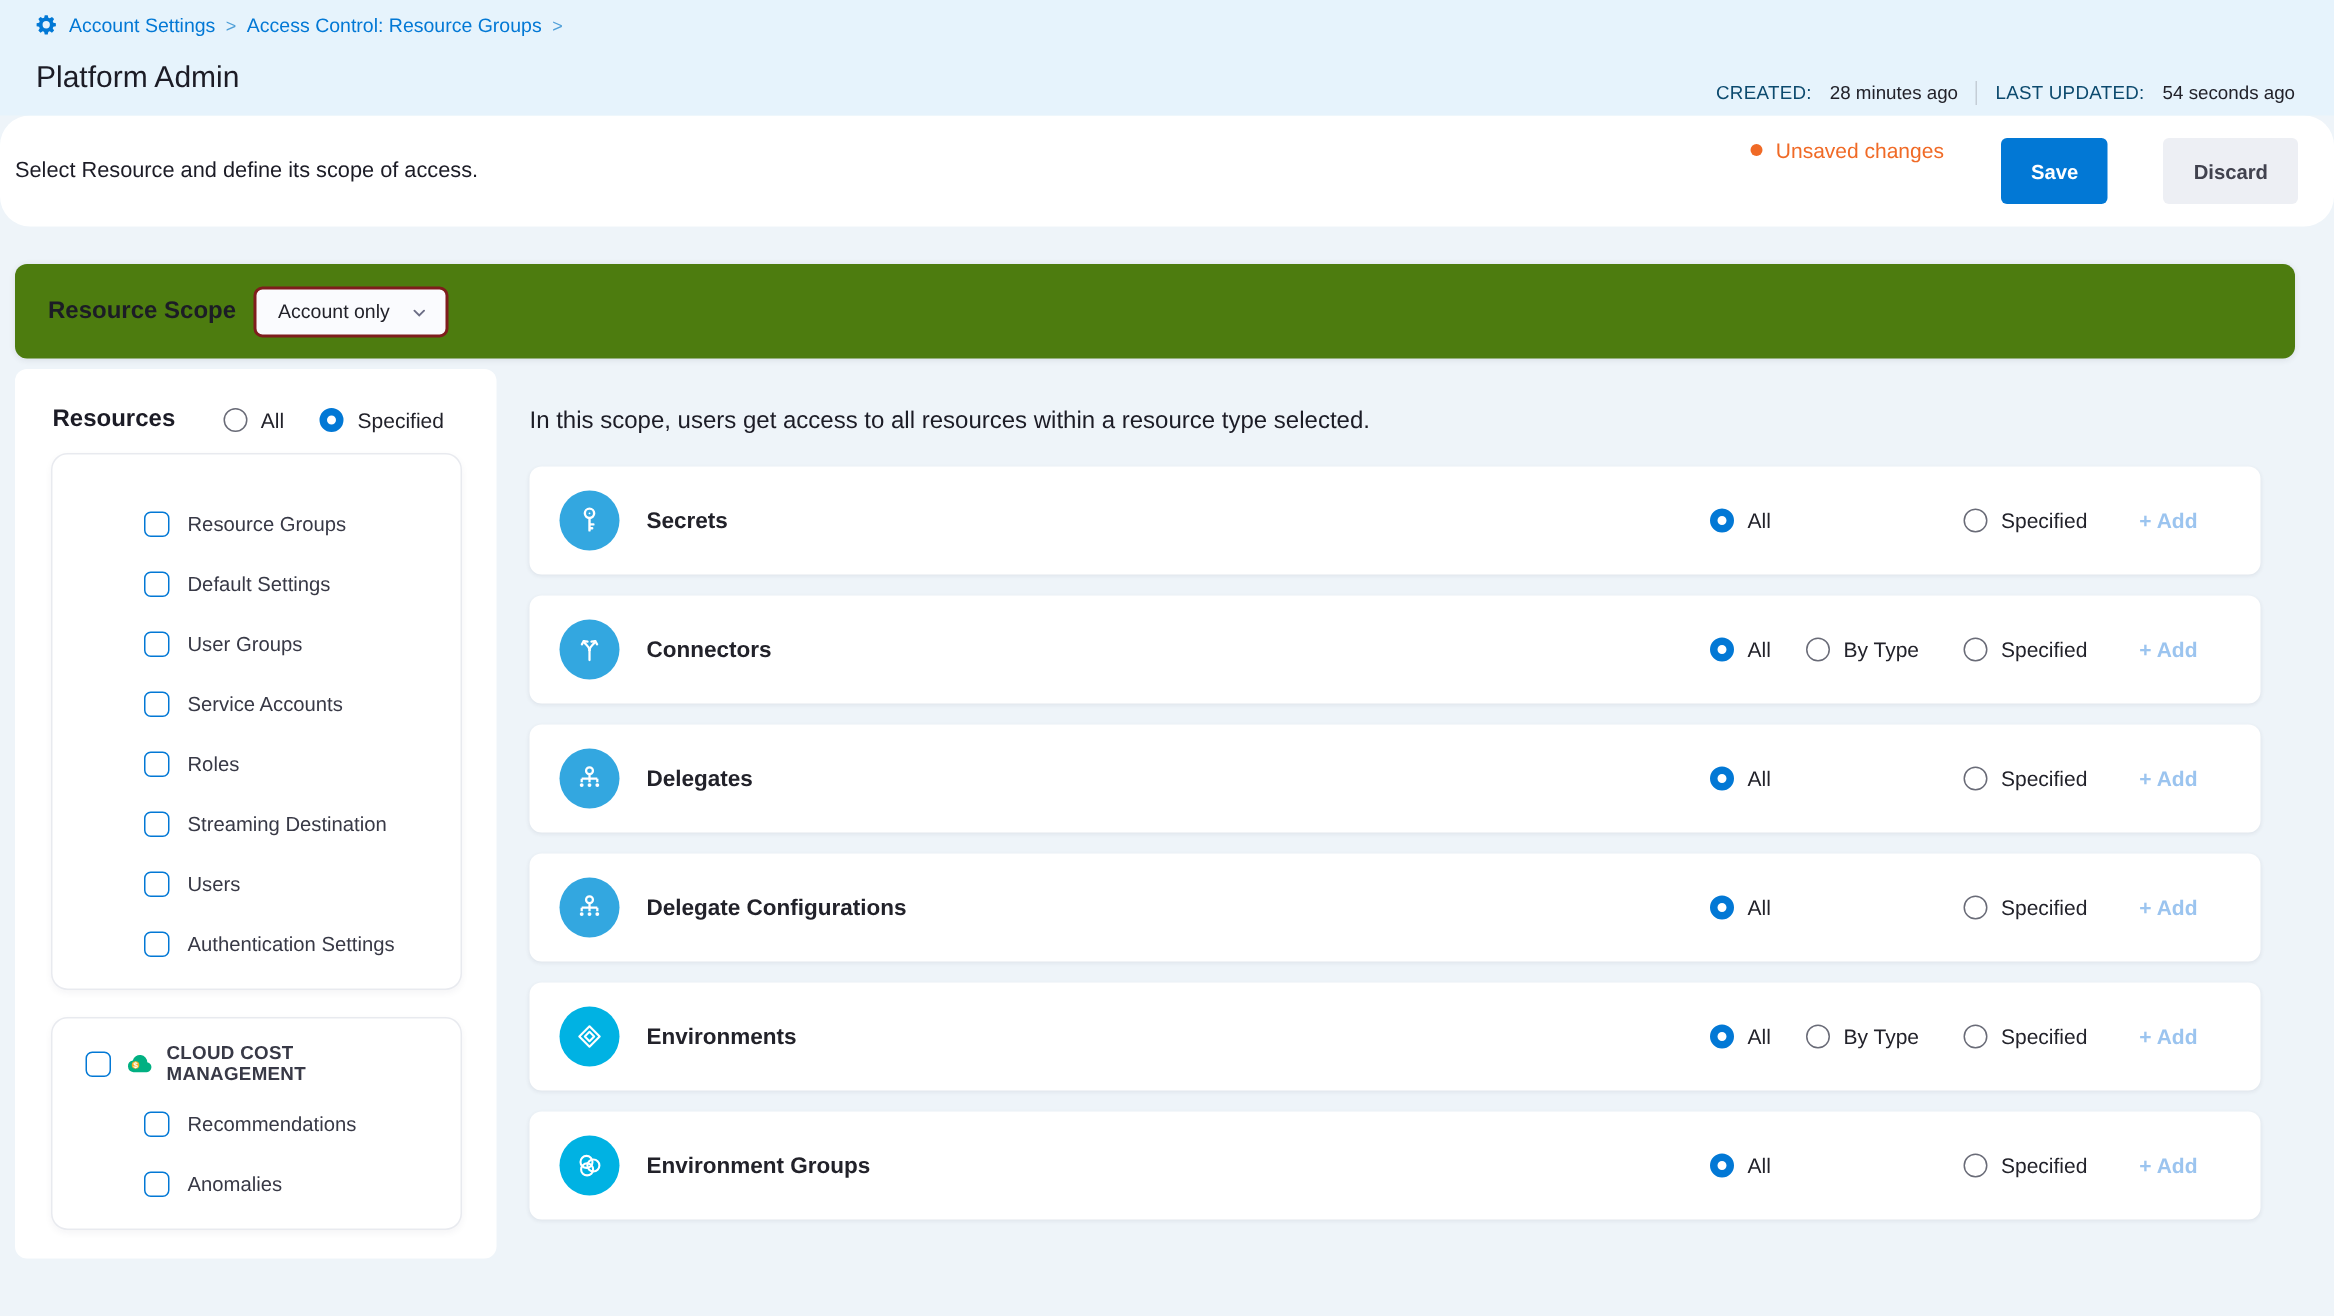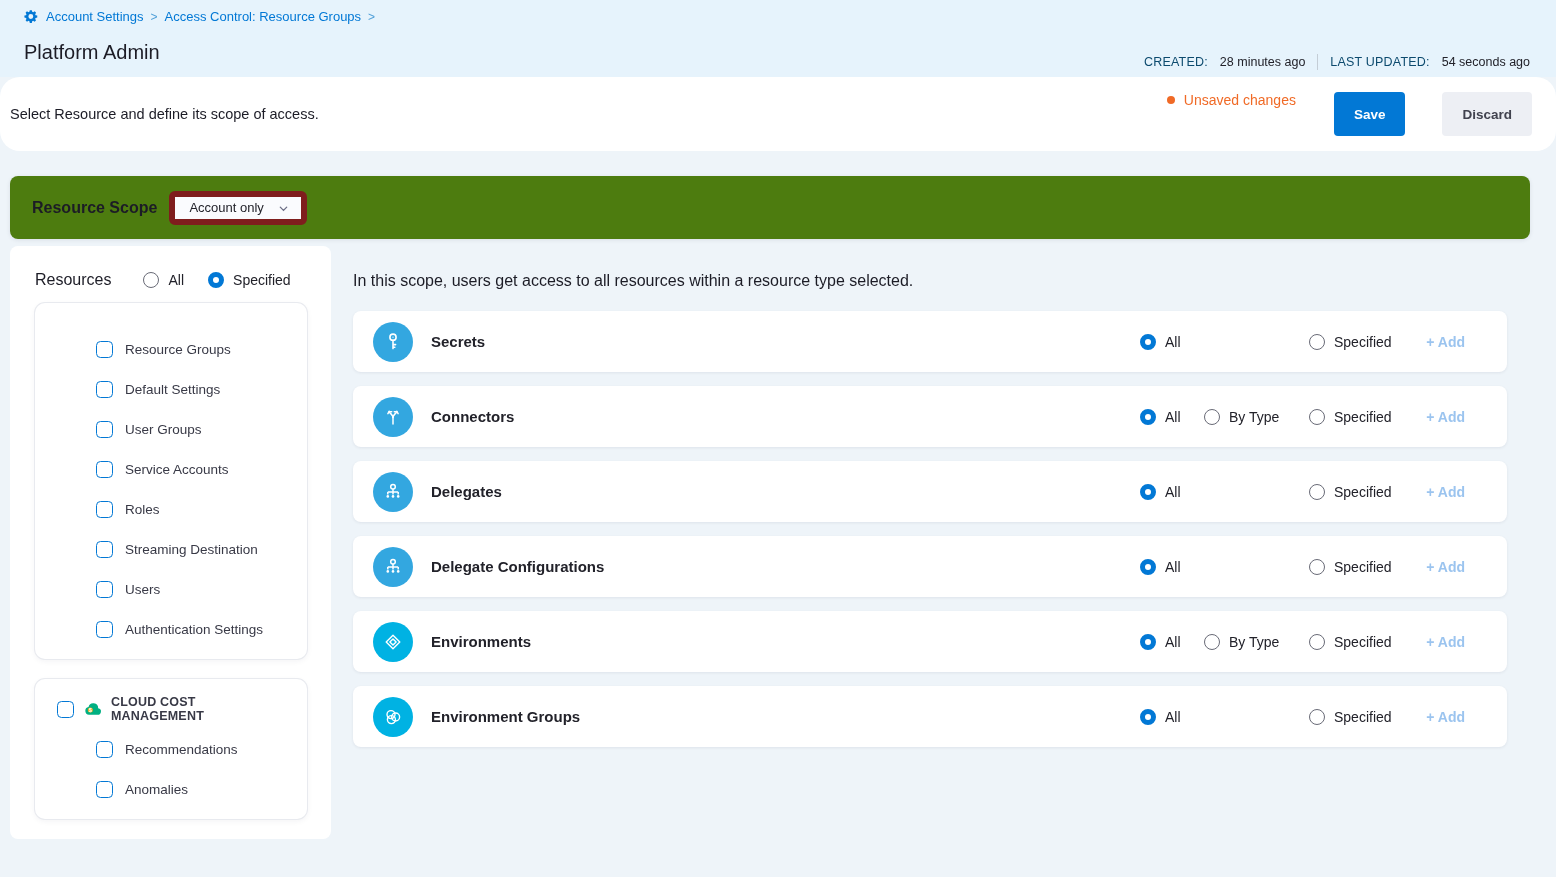--- a/index.html
+++ b/index.html
@@ -25,29 +25,29 @@
   .unsaved { display:flex; align-items:center; gap:9px; color:#f06a26; font-size:14px; margin-right:18px; }
   .unsaved-dot { width:8px; height:8px; border-radius:50%; background:#f06a26; }
   .btn { border:none; border-radius:4px; font-size:13.5px; font-weight:700; height:44px; padding:0 20px; cursor:pointer; font-family:inherit; }
   .btn-save { background:#0278d5; color:#fff; }
   .btn-discard { background:#edeff4; color:#41424e; margin-left:17px; }
 
   
   .scope-card { background:#4d7c0f; border-radius:8px; margin:25px 26px 0 10px; height:63px;
     box-shadow:0 1px 4px rgba(40,41,61,.10); display:flex; align-items:center; padding-left:22px; }
   .scope-label { font-size:16px; font-weight:700; color:#1c1c26; }
-  .dropdown { margin-left:12px; display:flex; align-items:center; gap:14px; border:6px solid #7f1d1d; background:#fafbfe;
+  .dropdown { margin-left:12px; display:flex; align-items:center; gap:14px; border:2px solid #7f1d1d; background:#fafbfe;
     border-radius:6px; height:34px; padding:0 12px 0 14px; font-size:13px; color:#22222a; cursor:pointer; }
   .chev { width:11px; height:11px; }
 
   
   .content { display:flex; margin:7px 26px 0 10px; gap:22px; align-items:flex-start; }
   .side-panel { background:#fff; border-radius:8px; width:321px; padding:25px 0 20px 25px; min-height:580px; }
   .side-head { display:flex; align-items:center; }
-  .side-title { font-size:16px; font-weight:400; color:#1c1c26; }
+  .side-title { font-size:16px; font-weight:700; color:#1c1c26; }
   .side-radios { display:flex; align-items:center; gap:24px; margin-left:32px; font-size:14px; }
   .opt { display:flex; align-items:center; gap:9px; cursor:pointer; }
 
   .radio { width:16px; height:16px; border-radius:50%; border:1.5px solid #696b77; background:#fff; flex:0 0 auto; }
   .radio.checked { border:5px solid #0278d5; }
 
   .checkbox { width:17px; height:17px; border:1.7px solid #0278d5; border-radius:4.5px; background:#fff; flex:0 0 auto; cursor:pointer; }
 
   .side-card { width:272px; margin-top:14px; border-radius:10px; background:#fff; padding:18px 16px 18px 22px;
     box-shadow:0 0 0 1px #e8eaef, 0 2px 6px rgba(40,41,61,.06); }
@@ -58,21 +58,21 @@
   .item-label { font-size:13.5px; color:#383946; }
 
   .admin-icon { width:18px; height:18px; border-radius:50%; background:#c3e8fb; display:flex; align-items:center; justify-content:center; flex:0 0 auto; }
   .admin-dot { width:8px; height:8px; border-radius:50%; border:2.4px solid #0092e4; background:#eaf8ff; }
   .ccm-icon { width:19px; height:16px; flex:0 0 auto; }
 
   
   .main-col { flex:1; margin-right:23px; padding-top:26px; }
   .main-note { font-size:16px; color:#1c1c26; }
   .rows { margin-top:21px; display:flex; flex-direction:column; gap:14px; }
-  .res-row { background:#fff; border-radius:8px; height:61px; display:flex; align-items:center; padding:0 42px 0 20px;
+  .res-row { background:#fff; border-radius:8px; height:72px; display:flex; align-items:center; padding:0 42px 0 20px;
     box-shadow:0 1px 3px rgba(40,41,61,.08); }
   .res-icon { width:40px; height:40px; border-radius:50%; display:flex; align-items:center; justify-content:center; flex:0 0 auto; }
   .res-icon svg { width:24px; height:24px; }
   .c-blue { background:#33a7e0; }
   .c-cyan { background:#00b2e3; }
   .res-label { font-size:15px; font-weight:700; color:#22222a; margin-left:18px; }
   .controls { margin-left:auto; display:grid; grid-template-columns:64px 105px 112px 44px; align-items:center; }
   .controls .opt { font-size:14px; color:#22222a; }
   .add-link { color:#9bc4ef; font-weight:700; font-size:14px; text-decoration:none; cursor:pointer; justify-self:end; }
 </style>

